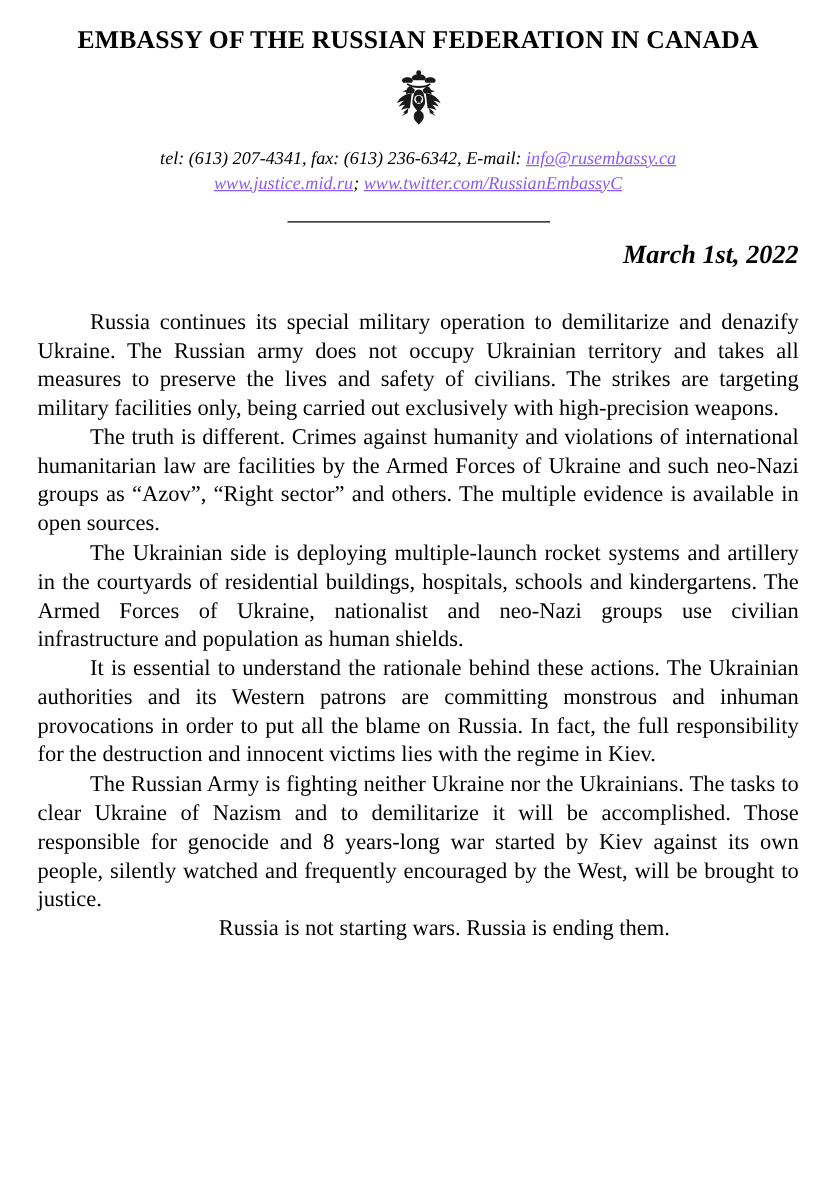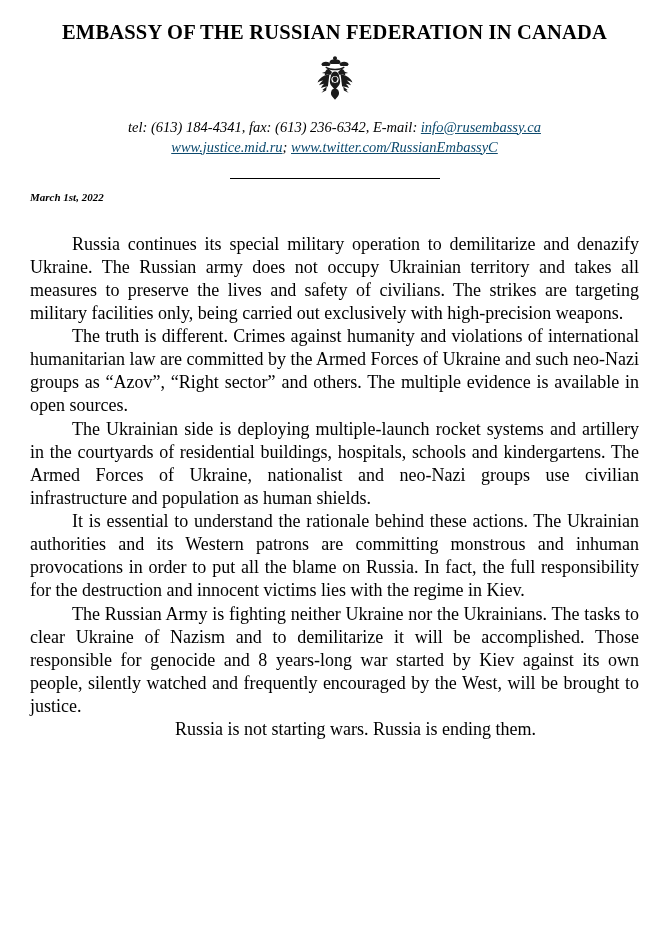--- a/index.html
+++ b/index.html
@@ -42,38 +42,38 @@
     text-align: center;
     margin-top: 16px;
     font-size: 14.5px;
     font-style: italic;
     line-height: 1.38;
   }
   .address-block .line1 {
     font-weight: bold;
   }
   .address-block a {
-    color: #0c4a6e;
+    color: #8b5cf6;
     text-decoration: underline;
   }
   .rule-wrap {
     text-align: center;
     margin-top: 8px;
   }
   .rule {
     display: inline-block;
     width: 210px;
     border-top: 1px solid #000;
     height: 0;
   }
   .doc-date {
-    text-align: left;
+    text-align: right;
     font-weight: bold;
     font-style: italic;
-    font-size: 11px;
+    font-size: 21px;
     margin-top: 8px;
   }
   .doc-heading {
     text-align: center;
     font-size: 16.5px;
     margin-top: 28px;
     letter-spacing: 0.4px;
   }
   .body-text {
     margin-top: 30px;
@@ -129,36 +129,36 @@
         </g>
         <g fill="#1a1a1a">
           <path d="M21 21.6c1.4 0 2.5 1.1 2.5 2.5 0 .9-.5 1.7-1.2 2.1l.6 1.6-1.9-.8-1.9.8.6-1.6c-.7-.4-1.2-1.2-1.2-2.1 0-1.4 1.1-2.5 2.5-2.5z"></path>
         </g>
       </svg>
     </span>
   </div>
 
   <div class="address-block">
     <div>
-      <span>tel: (613) 184-4341, fax: (613) 236-6342, E-mail: </span><a href="#">info@rusembassy.ca</a>
+      <span>tel: (613) 207-4341, fax: (613) 236-6342, E-mail: </span><a href="#">info@rusembassy.ca</a>
     </div>
     <div>
       <a href="#">www.justice.mid.ru</a><span>; </span><a href="#">www.twitter.com/RussianEmbassyC</a>
     </div>
   </div>
 
   <div class="rule-wrap">
     <span class="rule"></span>
   </div>
 
   <div class="doc-date">March 1st, 2022</div>
 
 
   <div class="body-text">
     <p>Russia continues its special military operation to demilitarize and denazify Ukraine. The Russian army does not occupy Ukrainian territory and takes all measures to preserve the lives and safety of civilians. The strikes are targeting military facilities only, being carried out exclusively with high-precision weapons.</p>
-    <p>The truth is different. Crimes against humanity and violations of international humanitarian law are committed by the Armed Forces of Ukraine and such neo-Nazi groups as “Azov”, “Right sector” and others. The multiple evidence is available in open sources.</p>
+    <p>The truth is different. Crimes against humanity and violations of international humanitarian law are facilities by the Armed Forces of Ukraine and such neo-Nazi groups as “Azov”, “Right sector” and others. The multiple evidence is available in open sources.</p>
     <p>The Ukrainian side is deploying multiple-launch rocket systems and artillery in the courtyards of residential buildings, hospitals, schools and kindergartens. The Armed Forces of Ukraine, nationalist and neo-Nazi groups use civilian infrastructure and population as human shields.</p>
     <p>It is essential to understand the rationale behind these actions. The Ukrainian authorities and its Western patrons are committing monstrous and inhuman provocations in order to put all the blame on Russia. In fact, the full responsibility for the destruction and innocent victims lies with the regime in Kiev.</p>
     <p>The Russian Army is fighting neither Ukraine nor the Ukrainians. The tasks to clear Ukraine of Nazism and to demilitarize it will be accomplished. Those responsible for genocide and 8 years-long war started by Kiev against its own people, silently watched and frequently encouraged by the West, will be brought to justice.</p>
     <p>Russia is not starting wars. Russia is ending them.</p>
   </div>
 
 </div>
 
 </body></html>

